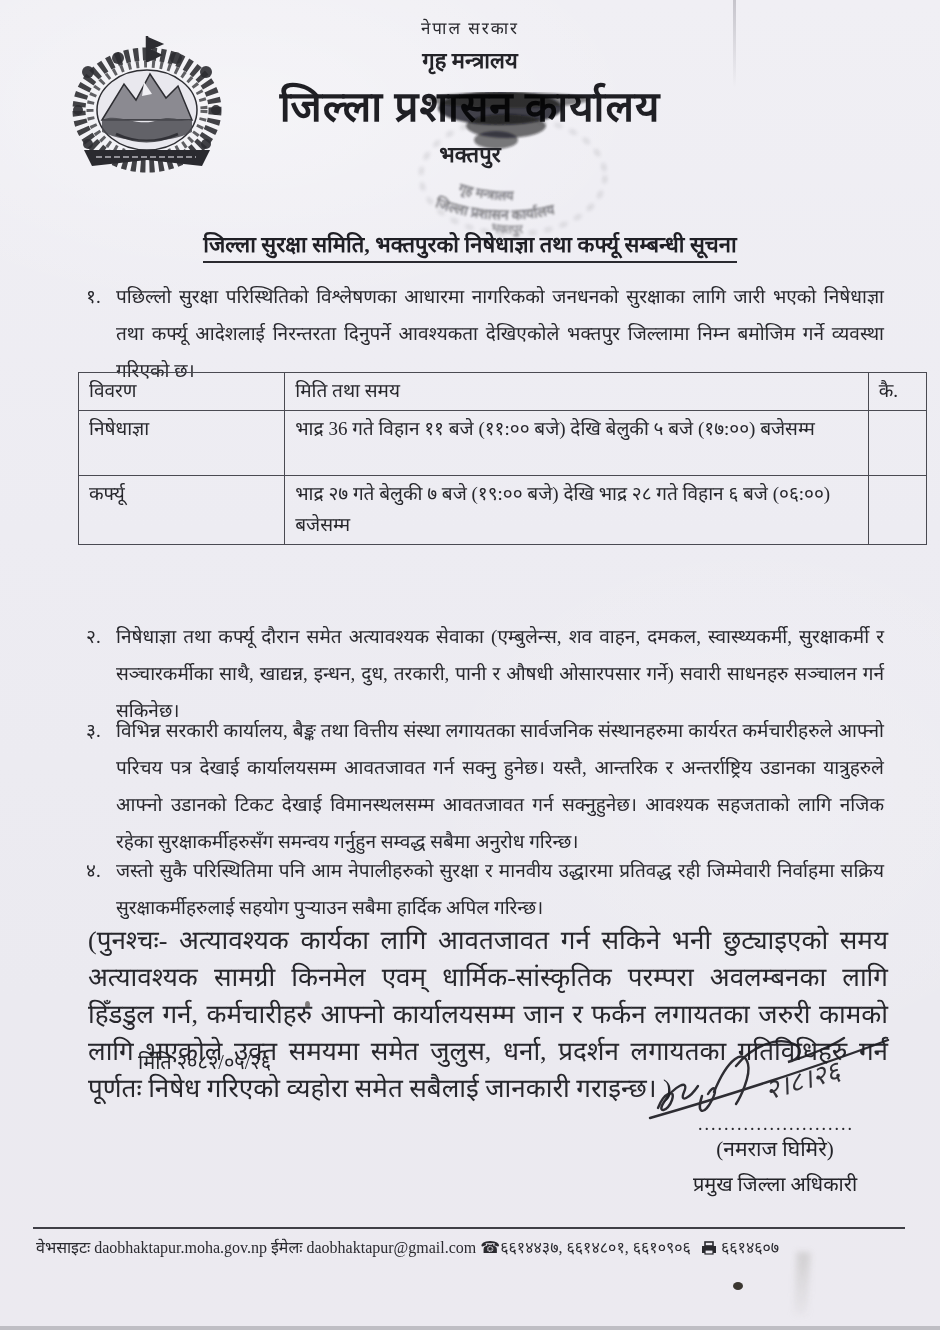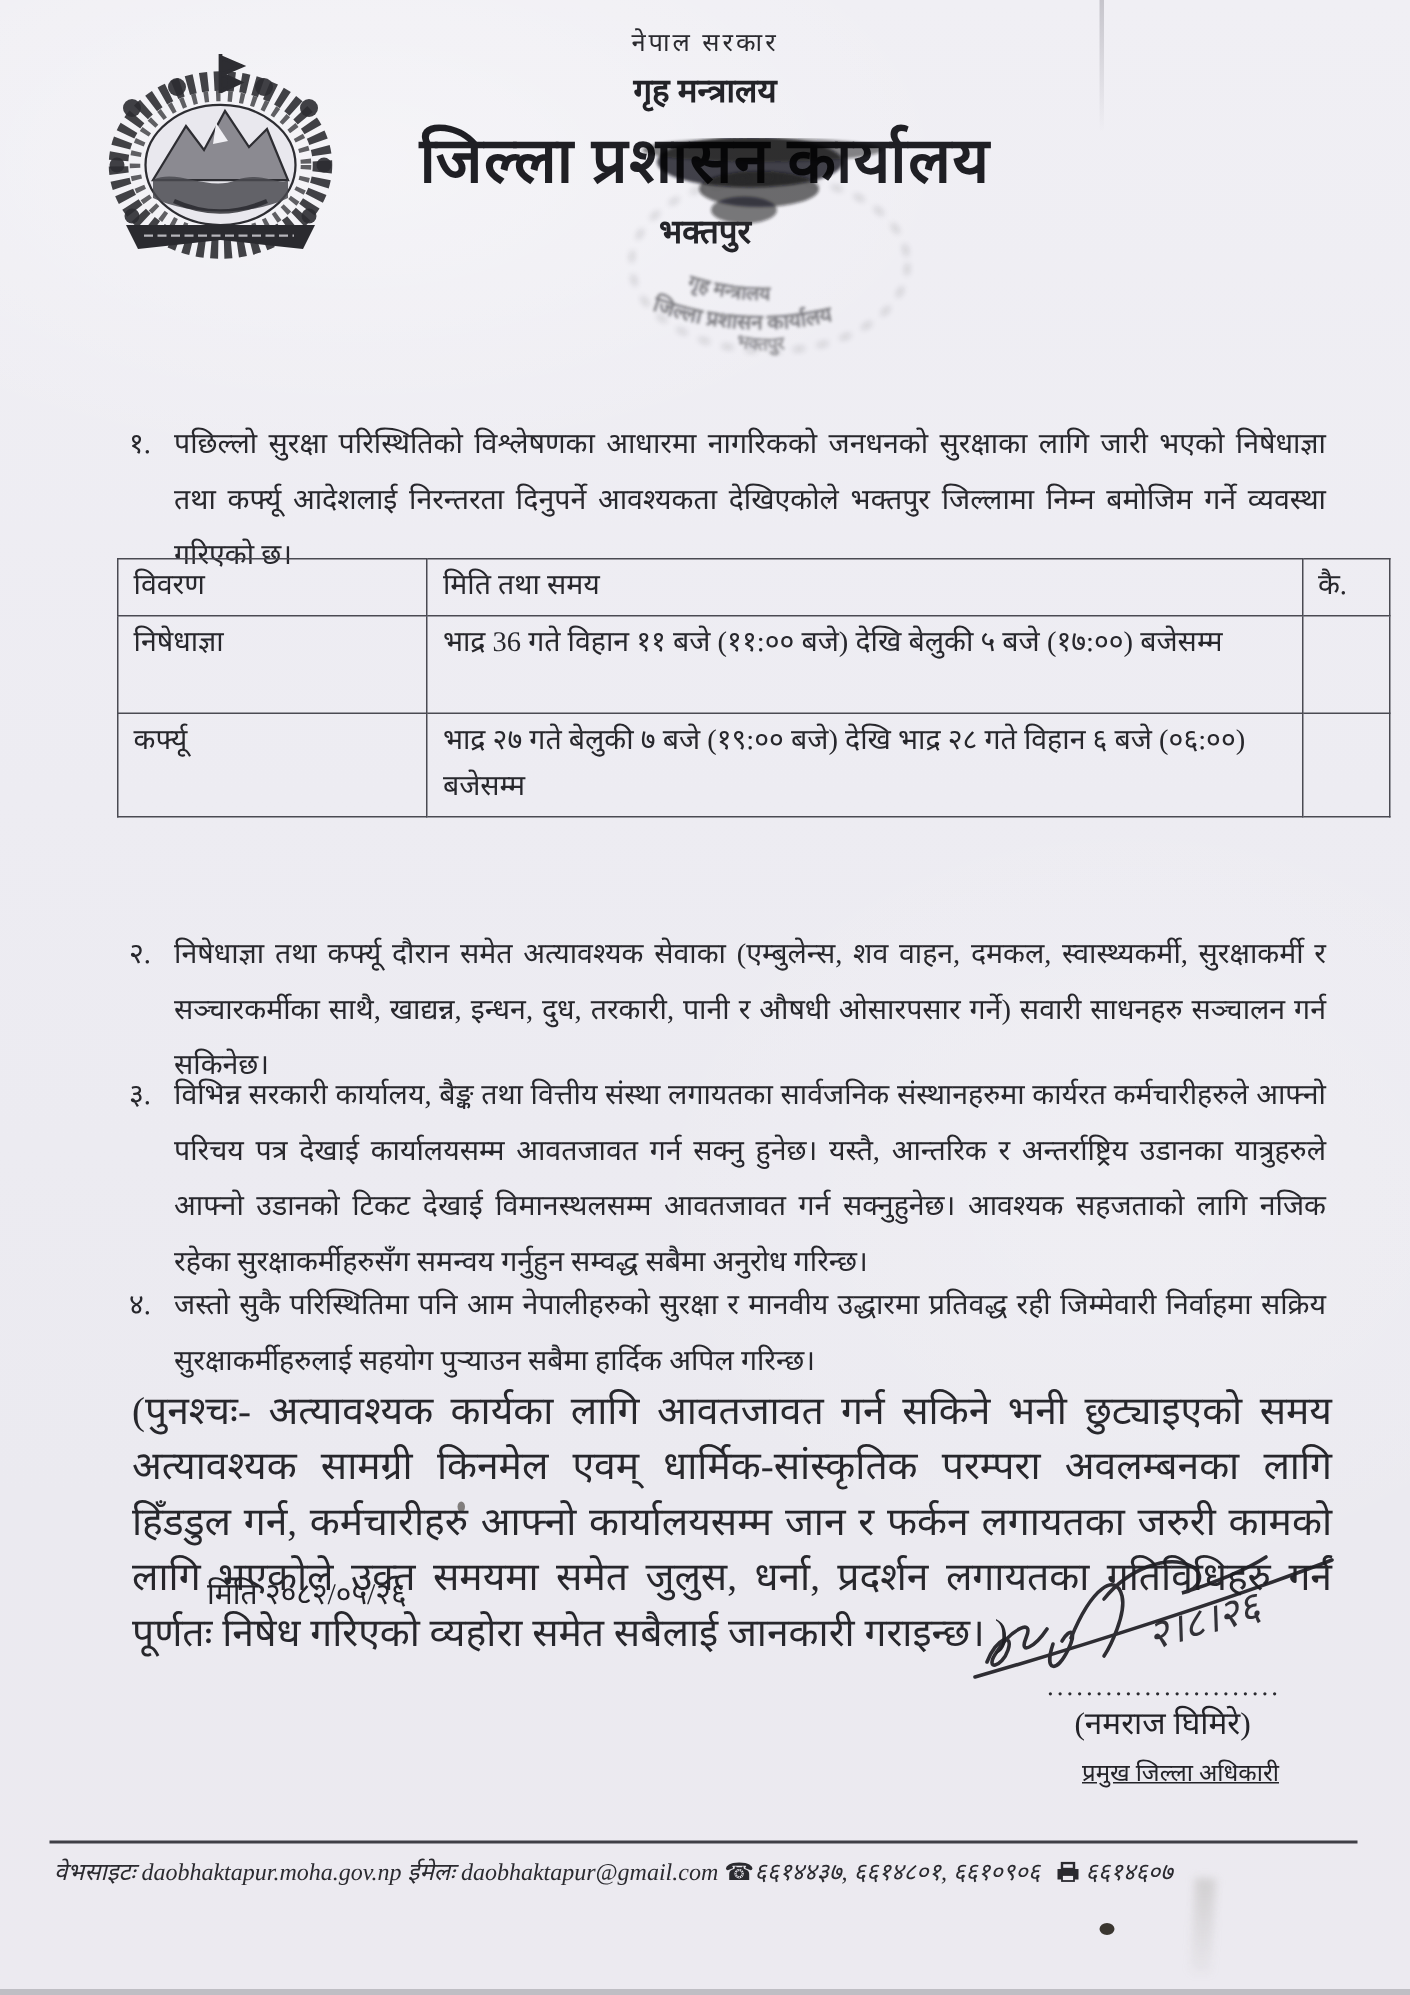--- a/index.html
+++ b/index.html
@@ -75,26 +75,26 @@
     position:absolute;left:88px;top:922px;width:800px;
     font-size:26px;line-height:37px;text-align:justify;color:#27272c;
   }
 
   .date-line{position:absolute;left:138px;top:1048px;font-size:20px;color:#232328;}
 
   .sig-block{position:absolute;left:640px;top:1022px;width:270px;text-align:center;}
   .sig-scrawl{position:absolute;left:0px;top:0px;width:270px;height:118px;}
   .sig-dots{position:absolute;left:26px;top:92px;width:220px;font-size:18px;letter-spacing:2px;color:#2a2a2f;text-align:center;}
   .sig-name{position:absolute;left:0;top:112px;width:270px;font-size:21px;color:#232328;}
-  .sig-title{position:absolute;left:12px;top:148px;width:270px;font-size:16px;color:#232328;text-decoration:underline;}
+  .sig-title{position:absolute;left:0;top:148px;width:270px;font-size:20px;color:#232328;}
 
   .footer-rule{position:absolute;left:33px;top:1227px;width:872px;border-top:2px solid #3f3f46;}
   .footer{
     position:absolute;left:36px;top:1236px;width:880px;
-    font-size:16px;color:#2a2a2f;white-space:nowrap;font-style:italic;
+    font-size:16px;color:#2a2a2f;white-space:nowrap;
   }
   .footer .latin{font-family:"Liberation Serif",serif;}
   .fax-icon-svg{vertical-align:-2px;margin-left:6px;}
   .phone-glyph{font-family:"DejaVu Sans",sans-serif;margin-left:4px;}
 </style>
 </head>
 <body>
 
 <div class="page">
 
@@ -171,20 +171,23 @@
       </text>
       <text font-size="14" fill="#232327" filter="url(#blur1)" font-weight="bold">
         <textPath href="#arc2" startOffset="4%">जिल्ला प्रशासन कार्यालय</textPath>
       </text>
       <text font-size="12" fill="#232327" filter="url(#blur1)" font-weight="bold" opacity=".8">
         <textPath href="#arc3" startOffset="12%">भक्तपुर</textPath>
       </text>
     </g>
   </svg>
 
+  <div class="notice-title">
+    <span>जिल्ला सुरक्षा समिति, भक्तपुरको निषेधाज्ञा तथा कर्फ्यू सम्बन्धी सूचना</span>
+  </div>
 
   <div class="item" style="top:278px;">
     <span class="num">१.</span>
     <span>पछिल्लो सुरक्षा परिस्थितिको विश्लेषणका आधारमा नागरिकको जनधनको सुरक्षाका लागि जारी भएको निषेधाज्ञा तथा कर्फ्यू आदेशलाई निरन्तरता दिनुपर्ने आवश्यकता देखिएकोले भक्तपुर जिल्लामा निम्न बमोजिम गर्ने व्यवस्था गरिएको छ।</span>
   </div>
 
   <table class="sched">
     <colgroup>
         <col class="c1">
         <col class="c2">

